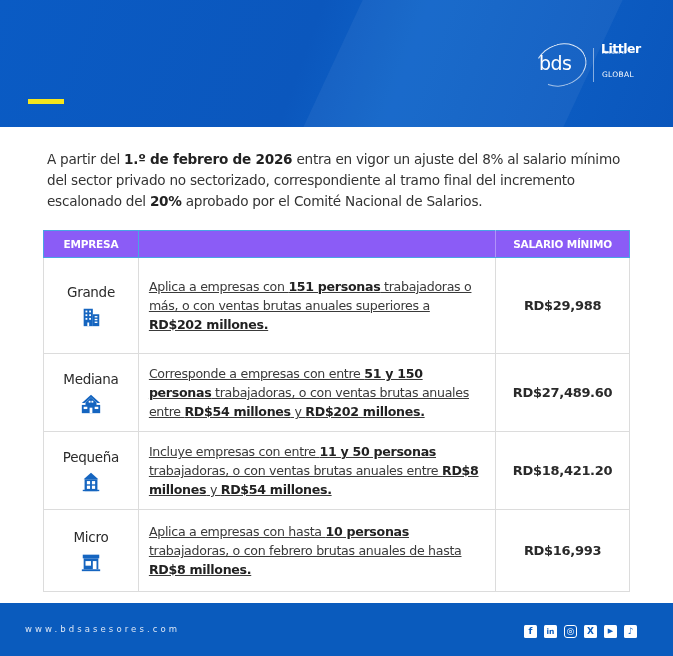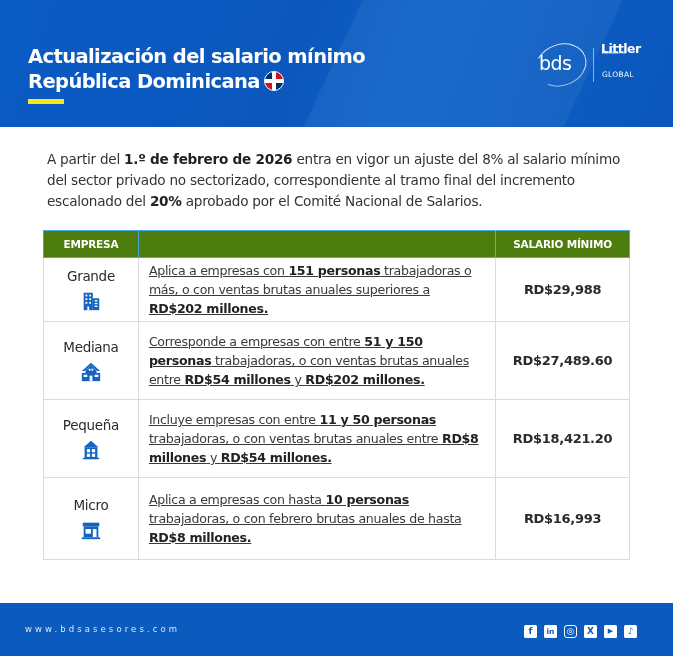--- a/index.html
+++ b/index.html
@@ -53,32 +53,32 @@
     font-family: "DejaVu Sans", sans-serif; font-size: 13.6px; line-height: 21px; color: #333;
     letter-spacing: -0.25px;
   }
   .intro b { font-weight: bold; color: #222; }
 
   .table {
     position: absolute; left: 43px; top: 230px; width: 587px;
     border-collapse: collapse; font-family: "DejaVu Sans", sans-serif;
   }
   .table th {
-    background: #4d7c0f; color: #fff; font-size: 10.5px; font-weight: bold; height: 27px;
+    background: #8b5cf6; color: #fff; font-size: 10.5px; font-weight: bold; height: 27px;
     letter-spacing: -0.2px; text-align: center; border: 1px solid #48a5e4;
   }
   .table th.col-desc { border-left: 1px solid #ffffff55; border-right: 1px solid #ffffff55; }
   .table td { border: 1px solid #dcdcdc; vertical-align: middle; }
   .table td.col-empresa { width: 95px; text-align: center; }
   .table td.col-desc { width: 358px; padding: 0 10px; font-size: 12.6px; line-height: 19px; color: #3a3a3a; letter-spacing: -0.3px; text-decoration: underline; }
   .table td.col-desc b { color: #222; font-weight: bold; }
   .table td.col-salary { width: 134px; text-align: center; font-weight: bold; font-size: 13px; color: #2a2a2a; letter-spacing: -0.3px; }
   .emp-name { font-size: 13.5px; color: #2b2b2b; display: block; letter-spacing: -0.3px; }
   .emp-icon { display: block; margin: 6px auto 0; width: 22px; height: 22px; }
-  tr.r1 td { height: 64px; margin-top: 36px; }
+  tr.r1 td { height: 96px; margin-top: 36px; }
   tr.r2 td { height: 78px; }
   tr.r3 td { height: 78px; }
   tr.r4 td { height: 82px; }
 
   .footer {
     position: absolute; left: 0; top: 603px; width: 673px; height: 53px; background: #0a5bbd; padding-left: 32px;
   }
   .footer-url {
     position: absolute; left: 25px; top: 21px; color: #dce6f5; font-size: 8.5px;
     letter-spacing: 3.1px; font-family: "DejaVu Sans", sans-serif;
@@ -88,24 +88,20 @@
     width: 13px; height: 13px; background: #fff; color: #0a5bbd; border-radius: 1.5px;
     font-size: 9px; font-weight: bold; display: flex; align-items: center; justify-content: center;
     font-family: "DejaVu Sans", sans-serif; line-height: 1;
   }
   .soc.ig { background: transparent; border: 1.5px solid #fff; color: #fff; border-radius: 3px; }
 </style>
 </head>
 <body>
 
 <div class="header">
-  <div class="title">
-    <span class="line">Actualización del salario mínimo</span>
-    <span class="line"><span>República Dominicana</span><span class="flag-icon"></span></span>
-  </div>
   <div class="title-underline"></div>
 
   <div class="logo-bds"></div>
   <div class="logo-bds-text">bds</div>
   <div class="logo-divider"></div>
   <div class="logo-member">Member of</div>
   <div class="logo-littler">Littler</div>
   <div class="logo-global">GLOBAL</div>
 </div>
 

